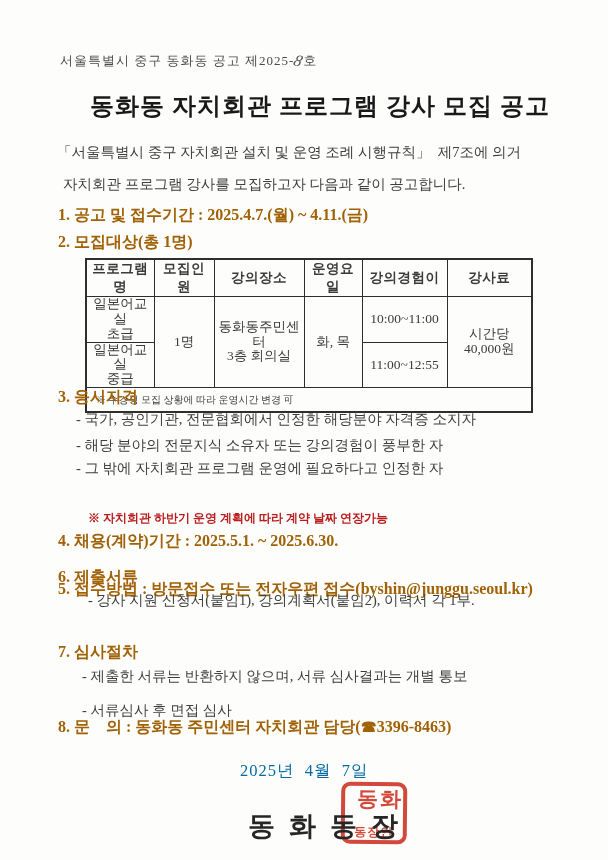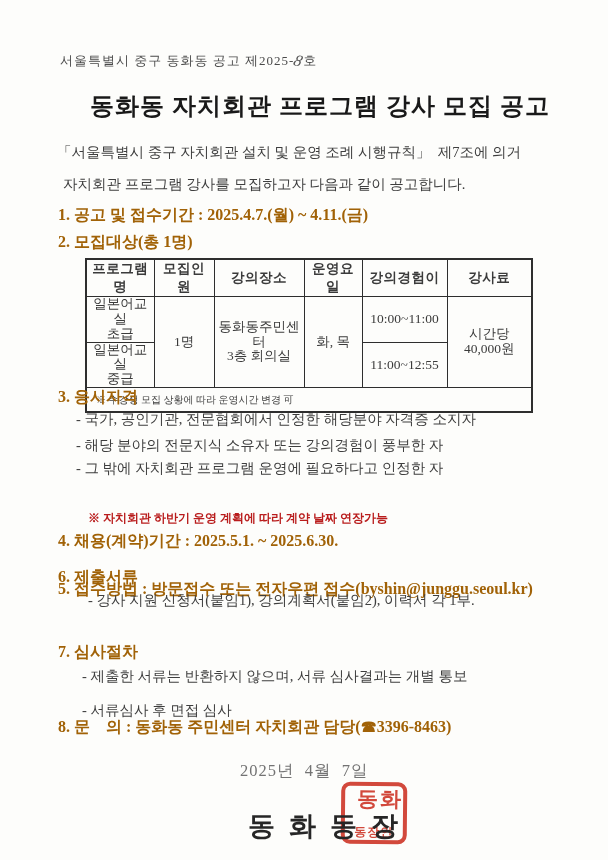--- a/index.html
+++ b/index.html
@@ -24,21 +24,21 @@
   .s4{top:487px;left:58px;margin-top:44px;}
   .s5{top:535px;left:58px;margin-top:44px;}
   .s6{top:567px;left:58px;}
   .s7{top:642px;left:58px;}
   .s8{top:717px;left:58px;}
   .sub{font-size:14.5px;color:#3e3e3e;}
   .s3i0{top:411px;left:76px;} .s3i1{top:437px;left:76px;} .s3i2{top:460px;left:76px;}
   .s4note{top:511px;left:88px;font-size:12px;font-weight:bold;color:#b91c1c;}
   .s6i0{top:592px;left:88px;} .s6i1{top:617px;left:88px;}
   .s7i0{top:668px;left:82px;} .s7i1{top:702px;left:82px;}
-  .datel{top:761px;left:240px;font-size:16.5px;color:#737373;letter-spacing:1px;}
+  .datel{top:761px;left:240px;font-size:16.5px;color:#0369a1;letter-spacing:1px;}
   .signature{top:810px;left:248px;font-size:27px;font-weight:bold;color:#262626;
              letter-spacing:14px;z-index:3;}
   .stamp{
     position:absolute;top:782px;left:341px;width:58px;height:54px;z-index:2;
     border:4px solid #cf3a2c;border-radius:9px;color:#cf3a2c;
     display:flex;flex-direction:column;align-items:center;justify-content:center;
     transform:rotate(0.6deg);opacity:0.92;font-weight:bold;
   }
   .stamp .r1{font-size:21px;letter-spacing:2px;padding-left:12px;line-height:1;}
   .stamp .r2{font-size:12px;letter-spacing:1px;line-height:1;margin-top:16px;}

